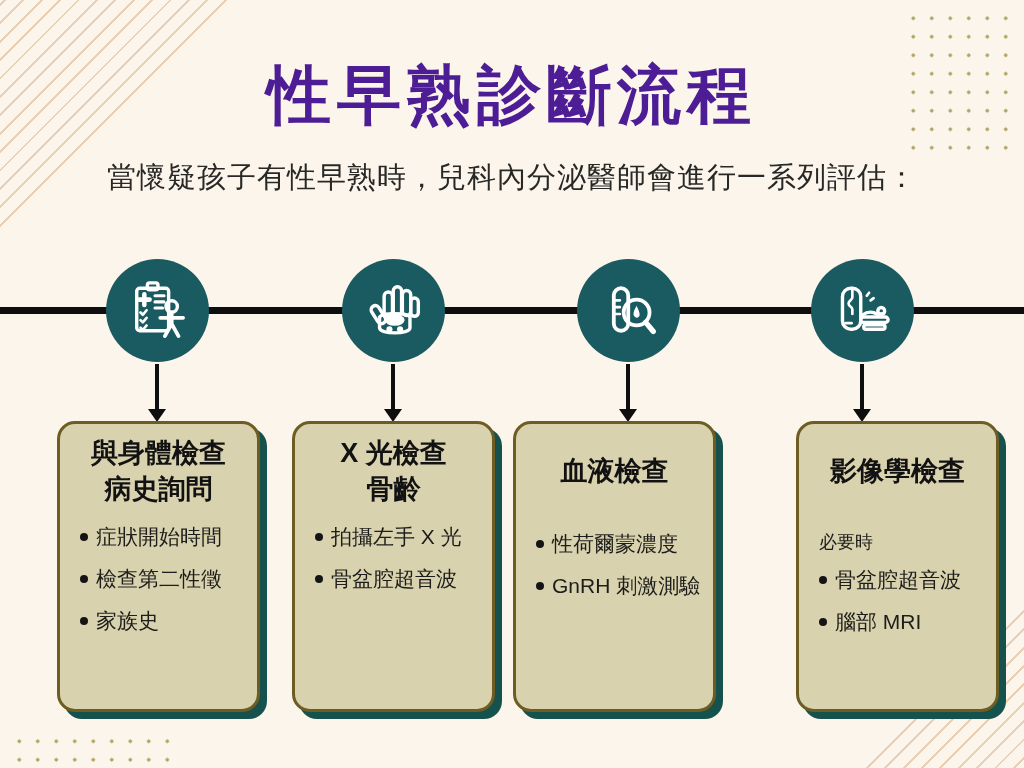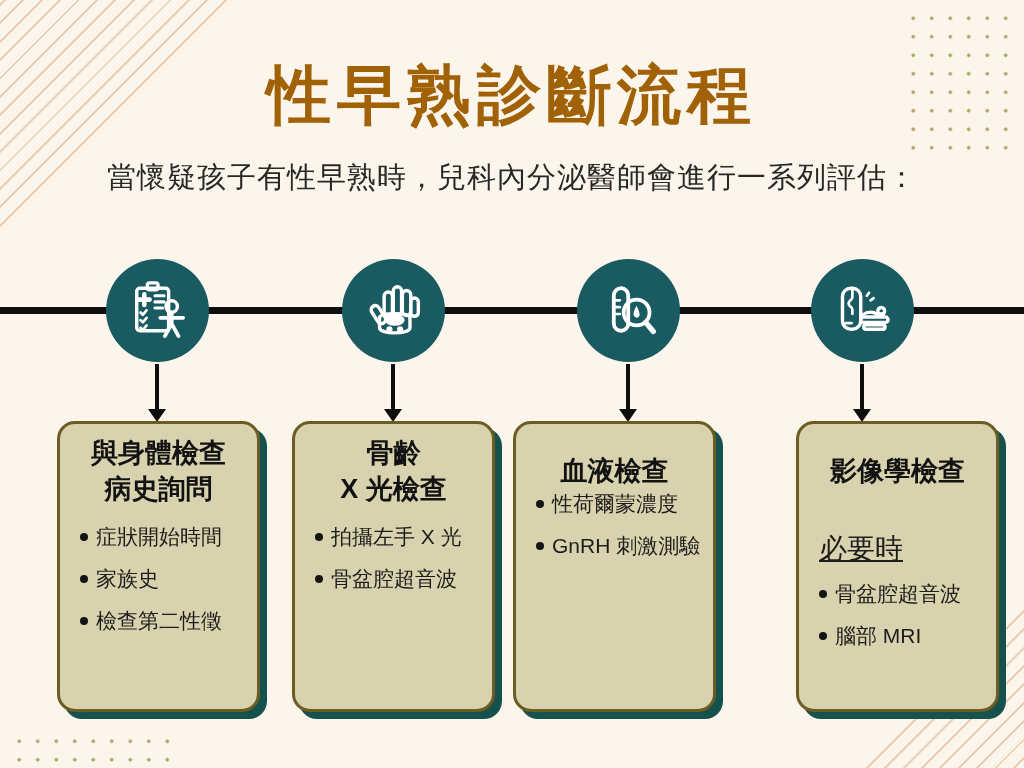--- a/index.html
+++ b/index.html
@@ -22,21 +22,21 @@
   .deco-dots{
     position:absolute;
     background-image:radial-gradient(circle,#B2A566 1.8px,transparent 2.1px);
     background-size:18.5px 18.5px;pointer-events:none;
   }
   .dots-tr{right:6px;top:9px;width:114px;height:152px;}
   .dots-bl{left:10px;bottom:4px;width:168px;height:32px;}
   
   .title{
     position:absolute;top:52px;left:0;width:1024px;text-align:center;
-    font-size:64px;font-weight:900;letter-spacing:6px;color:#a16207;
+    font-size:64px;font-weight:900;letter-spacing:6px;color:#4c1d95;
   }
   .subtitle{
     position:absolute;top:158px;left:0;width:1024px;text-align:center;
     font-size:29px;font-weight:500;letter-spacing:1px;color:#282826;
   }
   
   .timeline{
     position:absolute;left:0;top:307px;width:1024px;height:7px;
     background:#0E0E0E;z-index:1;
   }
@@ -58,27 +58,27 @@
     background:#D9D2AE;border:3px solid #6E5D23;border-radius:18px;
     box-shadow:7px 7px 0 #15524D;z-index:2;padding:12px 10px;
   }
   .k1{left:57px}.k2{left:292px}.k3{left:513px}.k4{left:796px}
   .card-title{
     text-align:center;font-size:27px;font-weight:900;line-height:1.32;color:#121212;
   }
   .pad-one{padding-top:18px;}
   .card-list{list-style:none;margin:0;padding:0 0 0 10px;}
   .m-two{margin-top:16px;}
-  .m-one{}
+  .m-one{margin-top:40px;}
   .card-list li{
     display:flex;align-items:center;gap:8px;
     font-size:21px;color:#1d1d1b;margin-bottom:14px;
   }
   .li-dot{width:8px;height:8px;border-radius:50%;background:#141414;flex:none;}
-  .card-note{font-size:28px;color:#1d1d1b;margin:40px 0 12px 10px;text-decoration:underline;}
+  .card-note{font-size:18px;color:#1d1d1b;margin:40px 0 12px 10px;}
   .m-after-note{margin-top:0;}
 </style>
 </head>
 <body>
 
 <div class="deco-stripes deco-tl"></div>
 <div class="deco-stripes deco-br"></div>
 <div class="deco-dots dots-tr"></div>
 <div class="deco-dots dots-bl"></div>
 
@@ -155,33 +155,33 @@
     <div>與身體檢查</div>
     <div>病史詢問</div>
   </div>
   <ul class="card-list m-two">
     <li>
         <span class="li-dot"></span>
         <span>症狀開始時間</span>
       </li>
     <li>
         <span class="li-dot"></span>
+        <span>檢查第二性徵</span>
+      </li>
+    <li>
+        <span class="li-dot"></span>
         <span>家族史</span>
-      </li>
-    <li>
-        <span class="li-dot"></span>
-        <span>檢查第二性徵</span>
       </li>
   </ul>
 </div>
 
 <div class="card k2">
   <div class="card-title">
+    <div>X 光檢查</div>
     <div>骨齡</div>
-    <div>X 光檢查</div>
   </div>
   <ul class="card-list m-two">
     <li>
         <span class="li-dot"></span>
         <span>拍攝左手 X 光</span>
       </li>
     <li>
         <span class="li-dot"></span>
         <span>骨盆腔超音波</span>
       </li>

